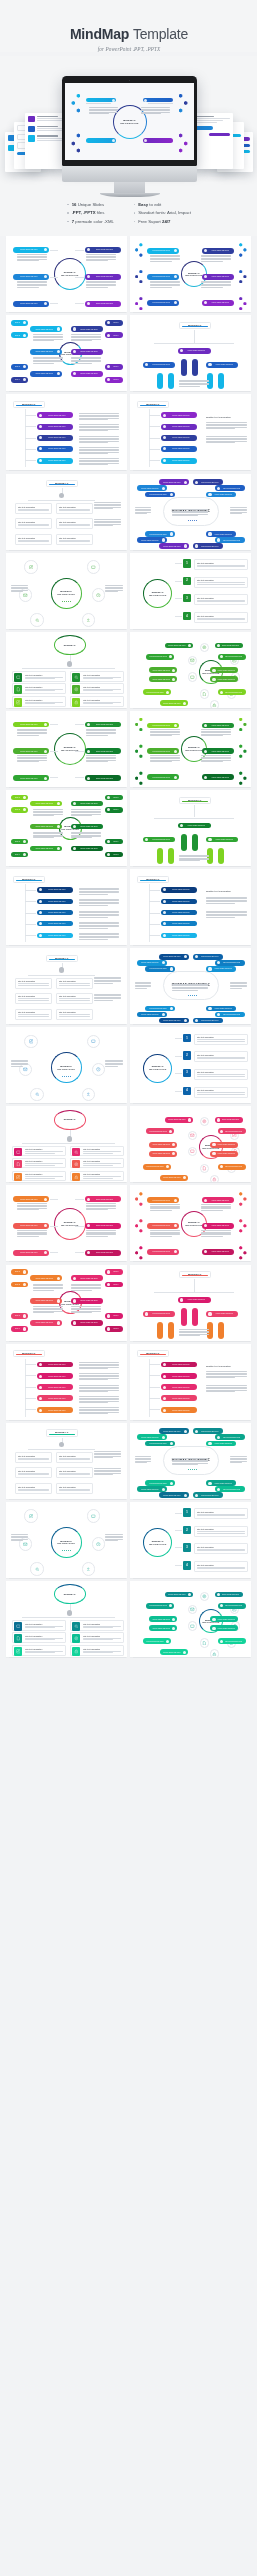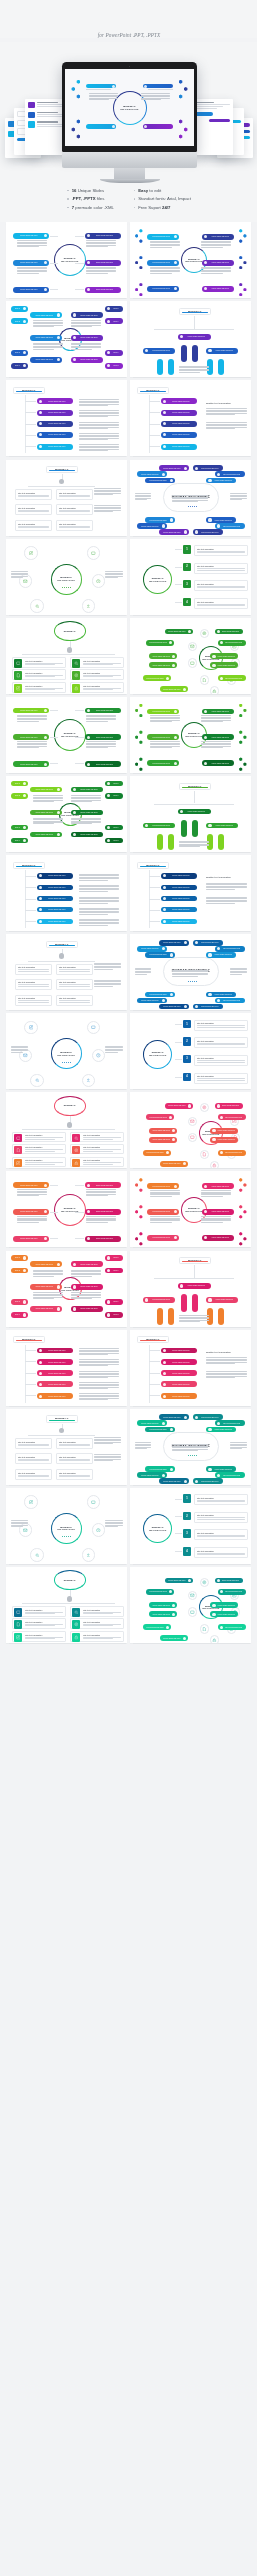--- a/index.html
+++ b/index.html
@@ -129,20 +129,24 @@
   }
   .circ-ico svg { width:4.6px;height:4.6px; }
   .dots5 { position:absolute;display:flex;gap:1px; }
   .dots5 i { width:1px;height:1px;border-radius:50%;display:block; }
   .subhead { position:absolute;font-size:2.4px;color:#3a4049; }
 </style>
 </head>
 <body>
 
 <div id="header">
+  <div id="title">
+    <span class="b">MindMap</span>
+    <span class="l">Template</span>
+  </div>
   <div id="subtitle">for PowerPoint .PPT, .PPTX</div>
 </div>
 
 <div id="hero">
 
   <div class="floatcard" style="left:5.2px;top:76px;width:36px;height:40px;">
     <div class="fc-inner">
       <div class="mini-row">
           <div class="mini-ico" style="background:#1d86d8"></div>
         <div class="mini-lines">

